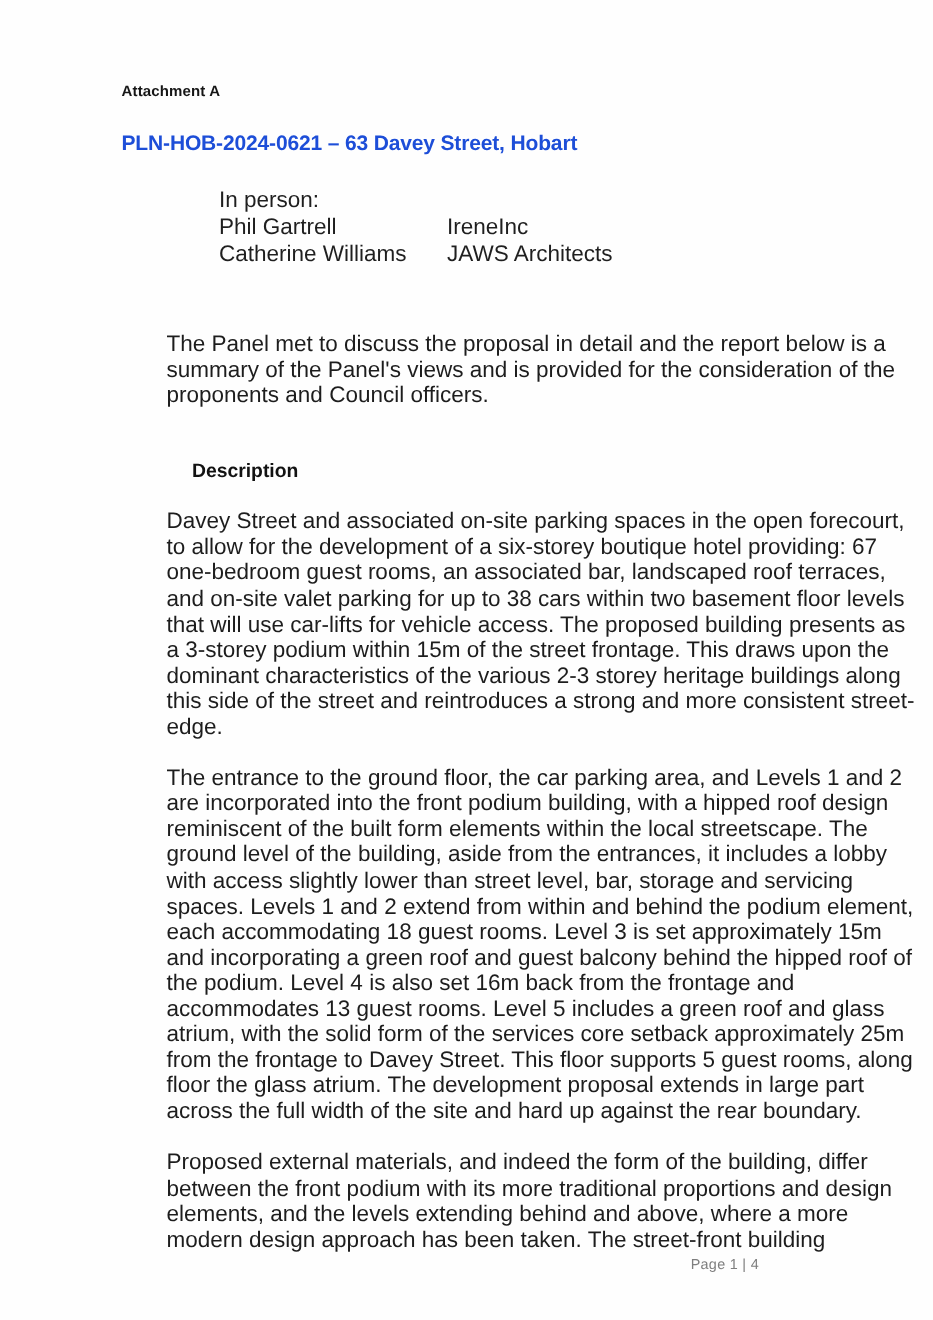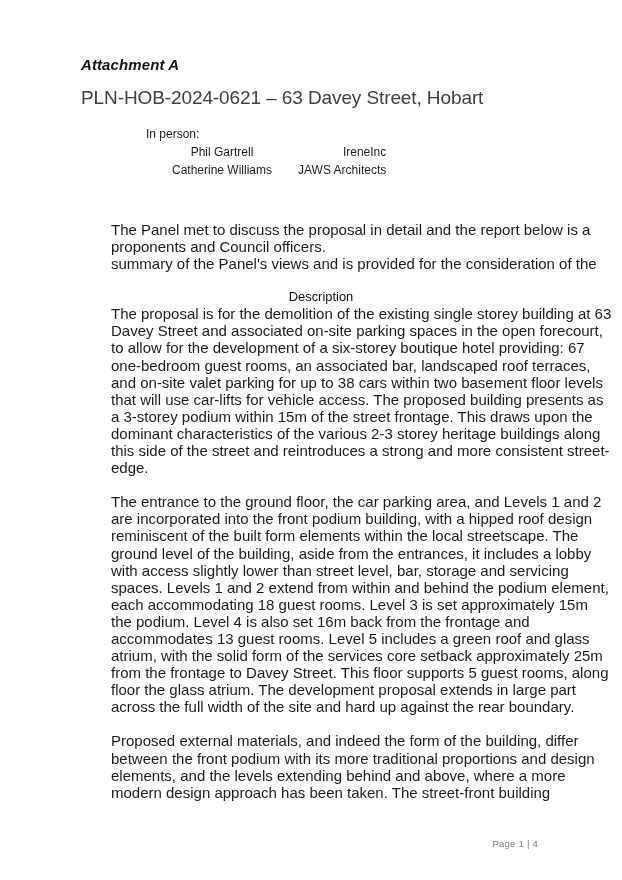--- a/index.html
+++ b/index.html
@@ -21,63 +21,60 @@
     position: absolute;
     inset: 0;
     background: #fefefe;
   }
 
   
   .attachment-label {
     position: absolute;
     left: 81px;
     top: 56px;
-    font-size: 15px;
+    font-size: 10px;
     font-weight: bold;
     letter-spacing: 0.1px;
     color: #161616;
-    font-style: italic;
   }
 
   
   .doc-title {
     position: absolute;
     left: 81px;
     top: 87px;
-    font-size: 19px;
-    font-weight: normal;
+    font-size: 14px;
+    font-weight: bold;
     letter-spacing: -0.1px;
-    color: #404040;
+    color: #1d4ed8;
     white-space: nowrap;
   }
 
   
   .attendees {
     position: absolute;
     left: 146px;
     top: 125px;
-    font-size: 12px;
+    font-size: 15px;
     line-height: 18.2px;
     color: #1f1f1f;
   }
   .attendees-heading {
     white-space: nowrap;
   }
   .attendee-row {
     display: flex;
     white-space: nowrap;
   }
   .attendee-name {
     width: 152px;
     flex: 0 0 152px;
-    text-align: center;
   }
   .attendee-org {
     flex: 1 1 auto;
-    text-align: right;
   }
 
   
   .body-col {
     position: absolute;
     left: 111px;
     top: 221px;
     width: 420px;
   }
 
@@ -91,36 +88,35 @@
     display: block;
     white-space: nowrap;
   }
 
   .para-gap {
     height: 17px;
   }
 
   .section-heading {
     font-size: 12.9px;
-    font-weight: normal;
+    font-weight: bold;
     color: #121212;
-    margin: 0;
+    margin: 17px;
     line-height: 16px;
     white-space: nowrap;
-    text-align: center;
   }
 
   
   .footer {
     position: absolute;
     left: 0;
     right: 0;
     top: 838px;
     text-align: right;
-    padding-right: 84px;
+    padding-right: 116px;
     font-size: 9.6px;
     color: #7e7e7e;
     letter-spacing: 0.2px;
   }
 </style>
 </head>
 <body>
 
 <div class="page">
 
@@ -137,30 +133,29 @@
     <div class="attendee-row">
       <span class="attendee-name">Catherine Williams</span>
       <span class="attendee-org">JAWS Architects</span>
     </div>
   </div>
 
   <div class="body-col">
 
     <p class="para">
       <span class="ln">The Panel met to discuss the proposal in detail and the report below is a</span>
+      <span class="ln">summary of the Panel's views and is provided for the consideration of the</span>
       <span class="ln">proponents and Council officers.</span>
-      <span class="ln">summary of the Panel's views and is provided for the consideration of the</span>
     </p>
 
     <div class="para-gap"></div>
 
     <h2 class="section-heading">Description</h2>
 
     <p class="para">
-      <span class="ln">The proposal is for the demolition of the existing single storey building at 63</span>
       <span class="ln">Davey Street and associated on-site parking spaces in the open forecourt,</span>
       <span class="ln">to allow for the development of a six-storey boutique hotel providing: 67</span>
       <span class="ln">one-bedroom guest rooms, an associated bar, landscaped roof terraces,</span>
       <span class="ln">and on-site valet parking for up to 38 cars within two basement floor levels</span>
       <span class="ln">that will use car-lifts for vehicle access.  The proposed building presents as</span>
       <span class="ln">a 3-storey podium within 15m of the street frontage. This draws upon the</span>
       <span class="ln">dominant characteristics of the various 2-3 storey heritage buildings along</span>
       <span class="ln">this side of the street and reintroduces a strong and more consistent street-</span>
       <span class="ln">edge.</span>
     </p>
@@ -168,20 +163,21 @@
     <div class="para-gap"></div>
 
     <p class="para">
       <span class="ln">The entrance to the ground floor, the car parking area, and Levels 1 and 2</span>
       <span class="ln">are incorporated into the front podium building, with a hipped roof design</span>
       <span class="ln">reminiscent of the built form elements within the local streetscape.  The</span>
       <span class="ln">ground level of the building, aside from the entrances, it includes a lobby</span>
       <span class="ln">with access slightly lower than street level, bar, storage and servicing</span>
       <span class="ln">spaces.  Levels 1 and 2 extend from within and behind the podium element,</span>
       <span class="ln">each accommodating 18 guest rooms.  Level 3 is set approximately 15m</span>
+      <span class="ln">and incorporating a green roof and guest balcony behind the hipped roof of</span>
       <span class="ln">the podium.  Level 4 is also set 16m back from the frontage and</span>
       <span class="ln">accommodates 13 guest rooms.  Level 5 includes a green roof and glass</span>
       <span class="ln">atrium, with the solid form of the services core setback approximately 25m</span>
       <span class="ln">from the frontage to Davey Street. This floor supports 5 guest rooms, along</span>
       <span class="ln">floor the glass atrium. The development proposal extends in large part</span>
       <span class="ln">across the full width of the site and hard up against the rear boundary.</span>
     </p>
 
     <div class="para-gap"></div>
 

